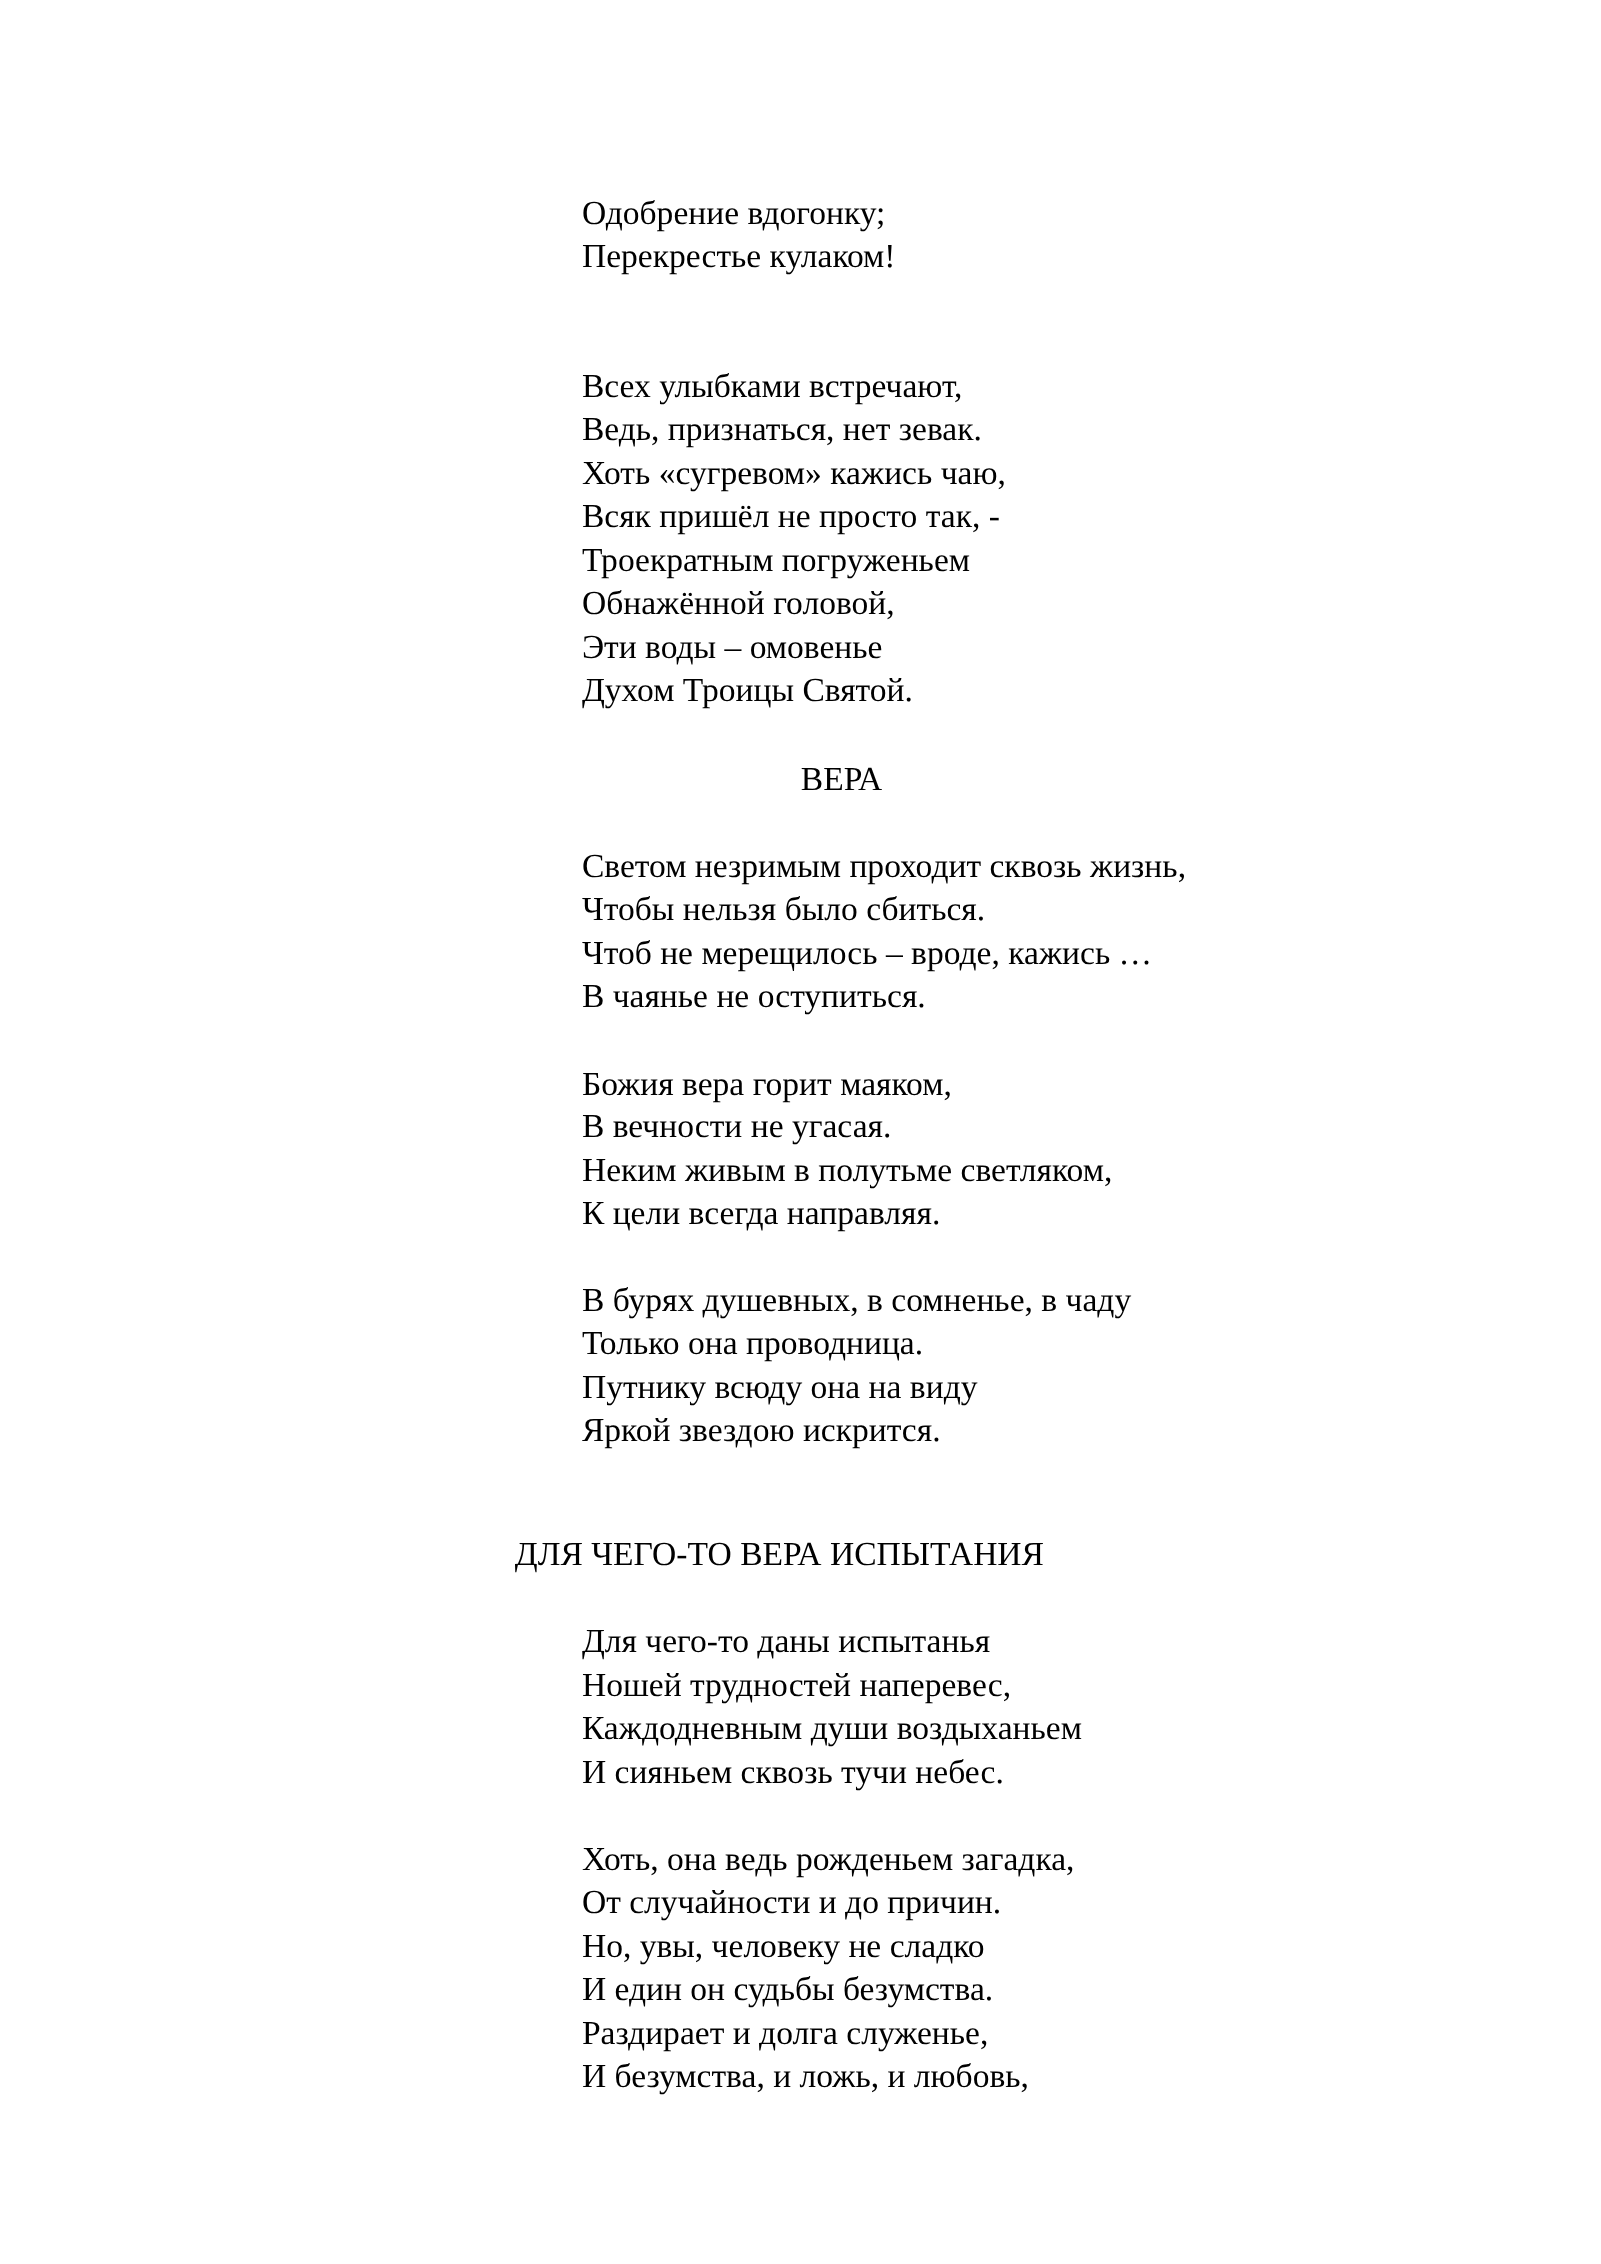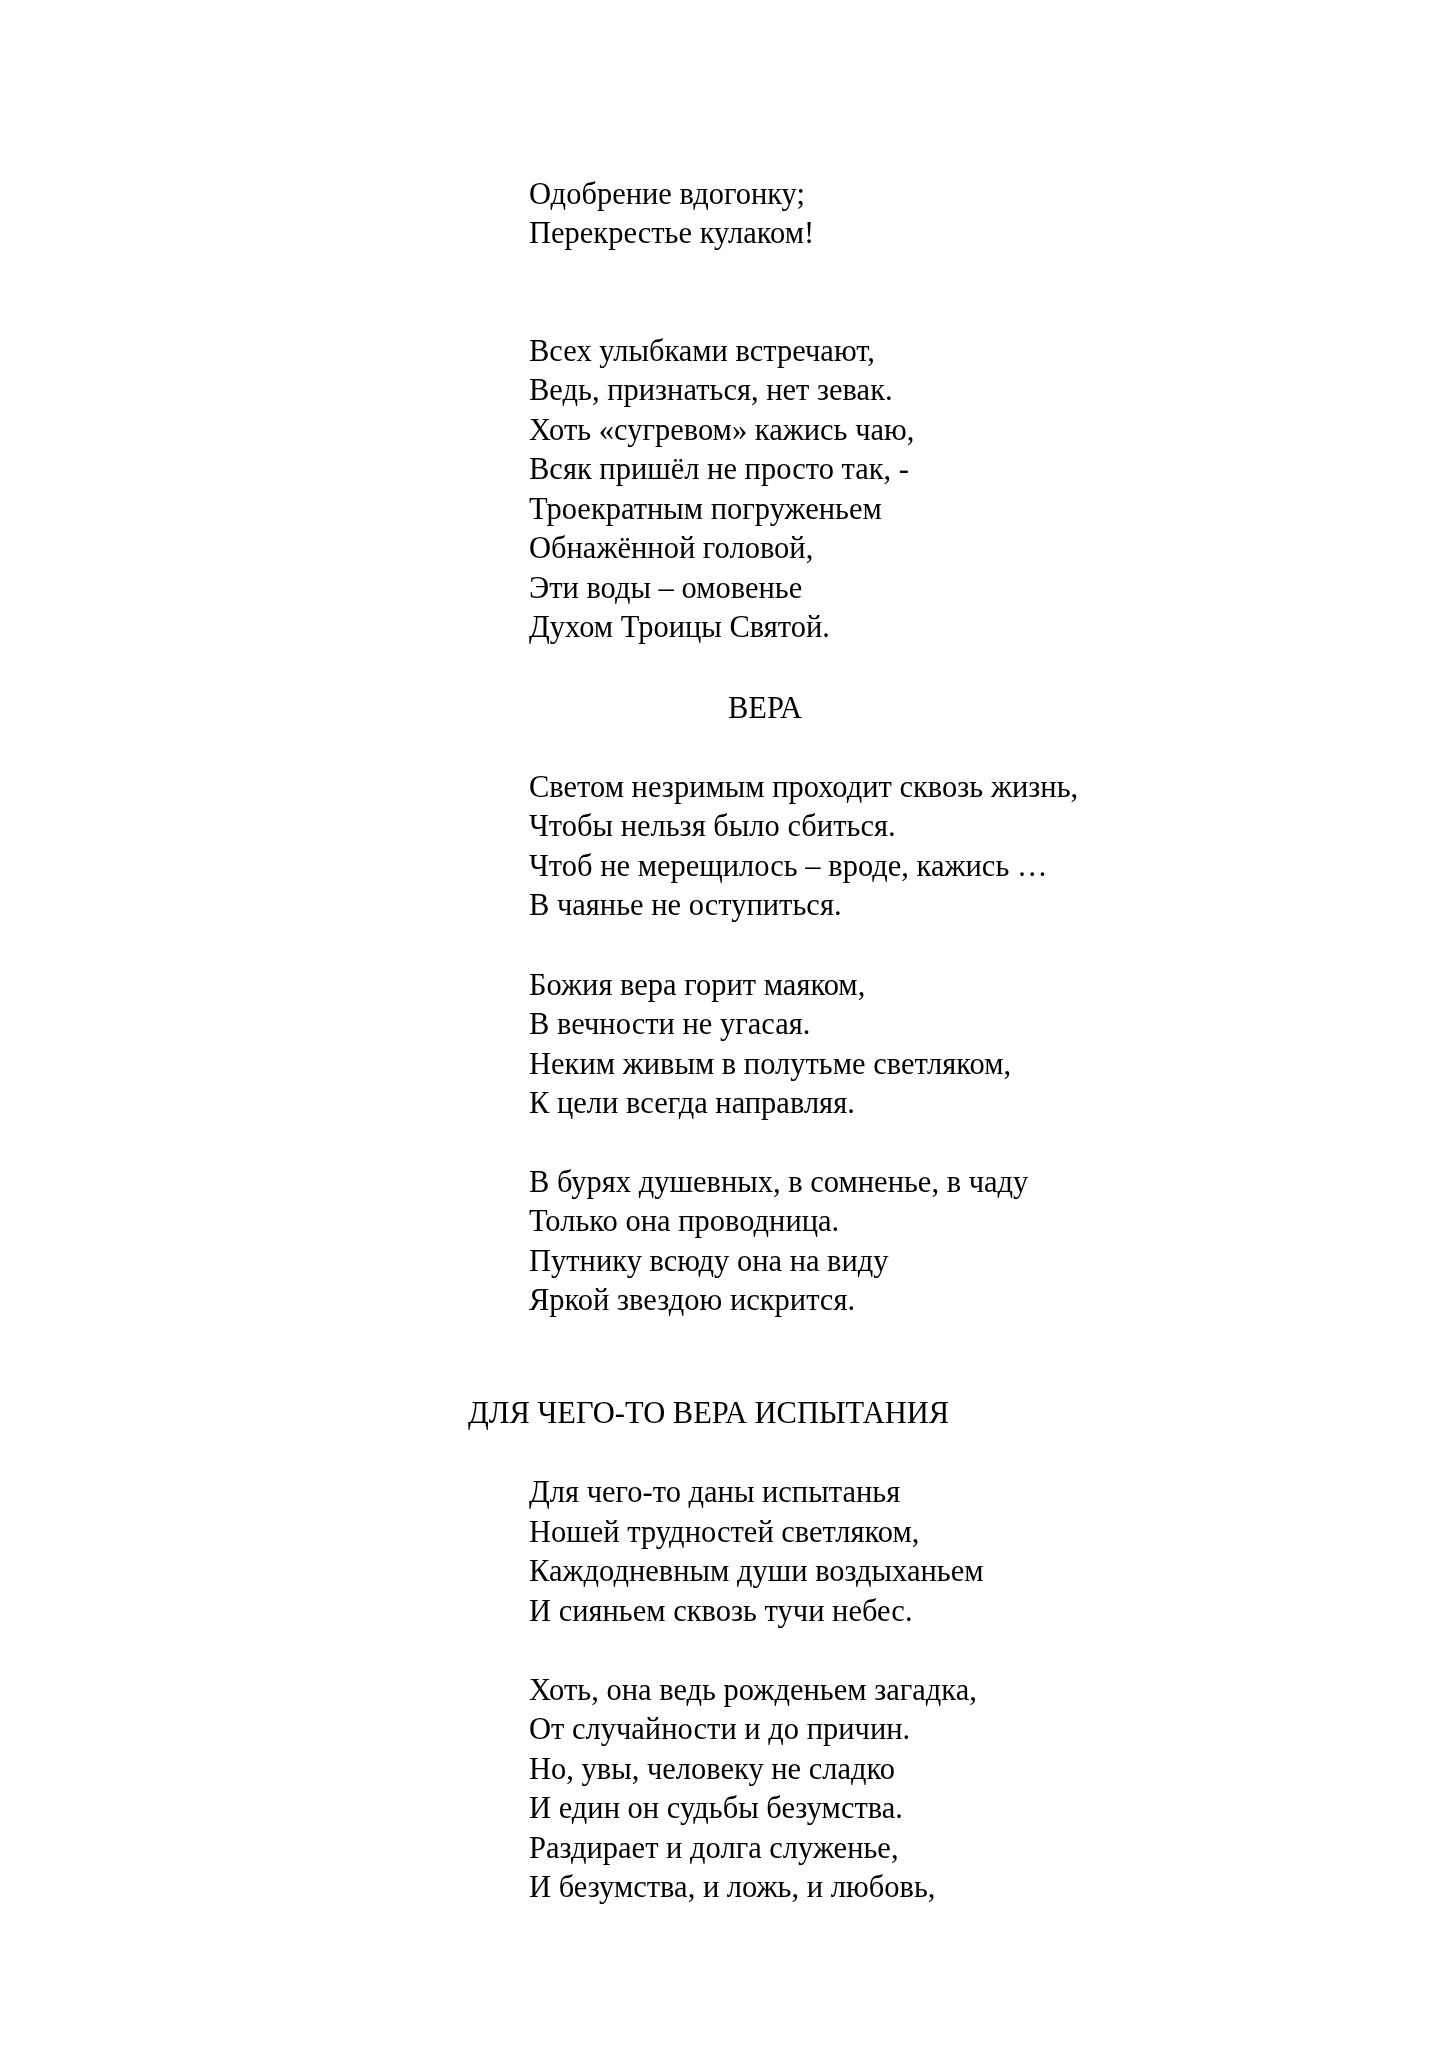--- a/index.html
+++ b/index.html
@@ -55,21 +55,21 @@
     <div class="line" style="top:1182px">В бурях душевных, в сомненье, в чаду</div>
     <div class="line" style="top:1221px">Только она проводница.</div>
     <div class="line" style="top:1261px">Путнику всюду она на виду</div>
     <div class="line" style="top:1300px">Яркой звездою искрится.</div>
   </div>
 
   <div>
     <div class="title" style="top:1413px; left:426px">ДЛЯ ЧЕГО-ТО ВЕРА ИСПЫТАНИЯ</div>
 
     <div class="line" style="top:1492px">Для чего-то даны испытанья</div>
-    <div class="line" style="top:1532px">Ношей трудностей светляком,</div>
+    <div class="line" style="top:1532px">Ношей трудностей наперевес,</div>
     <div class="line" style="top:1571px">Каждодневным души воздыханьем</div>
     <div class="line" style="top:1611px">И сияньем сквозь тучи небес.</div>
 
     <div class="line" style="top:1690px">Хоть, она ведь рожденьем загадка,</div>
     <div class="line" style="top:1729px">От случайности и до причин.</div>
     <div class="line" style="top:1769px">Но, увы, человеку не сладко</div>
     <div class="line" style="top:1808px">И един он судьбы безумства.</div>
     <div class="line" style="top:1848px">Раздирает и долга служенье,</div>
     <div class="line" style="top:1887px">И безумства, и ложь, и любовь,</div>
   </div>

